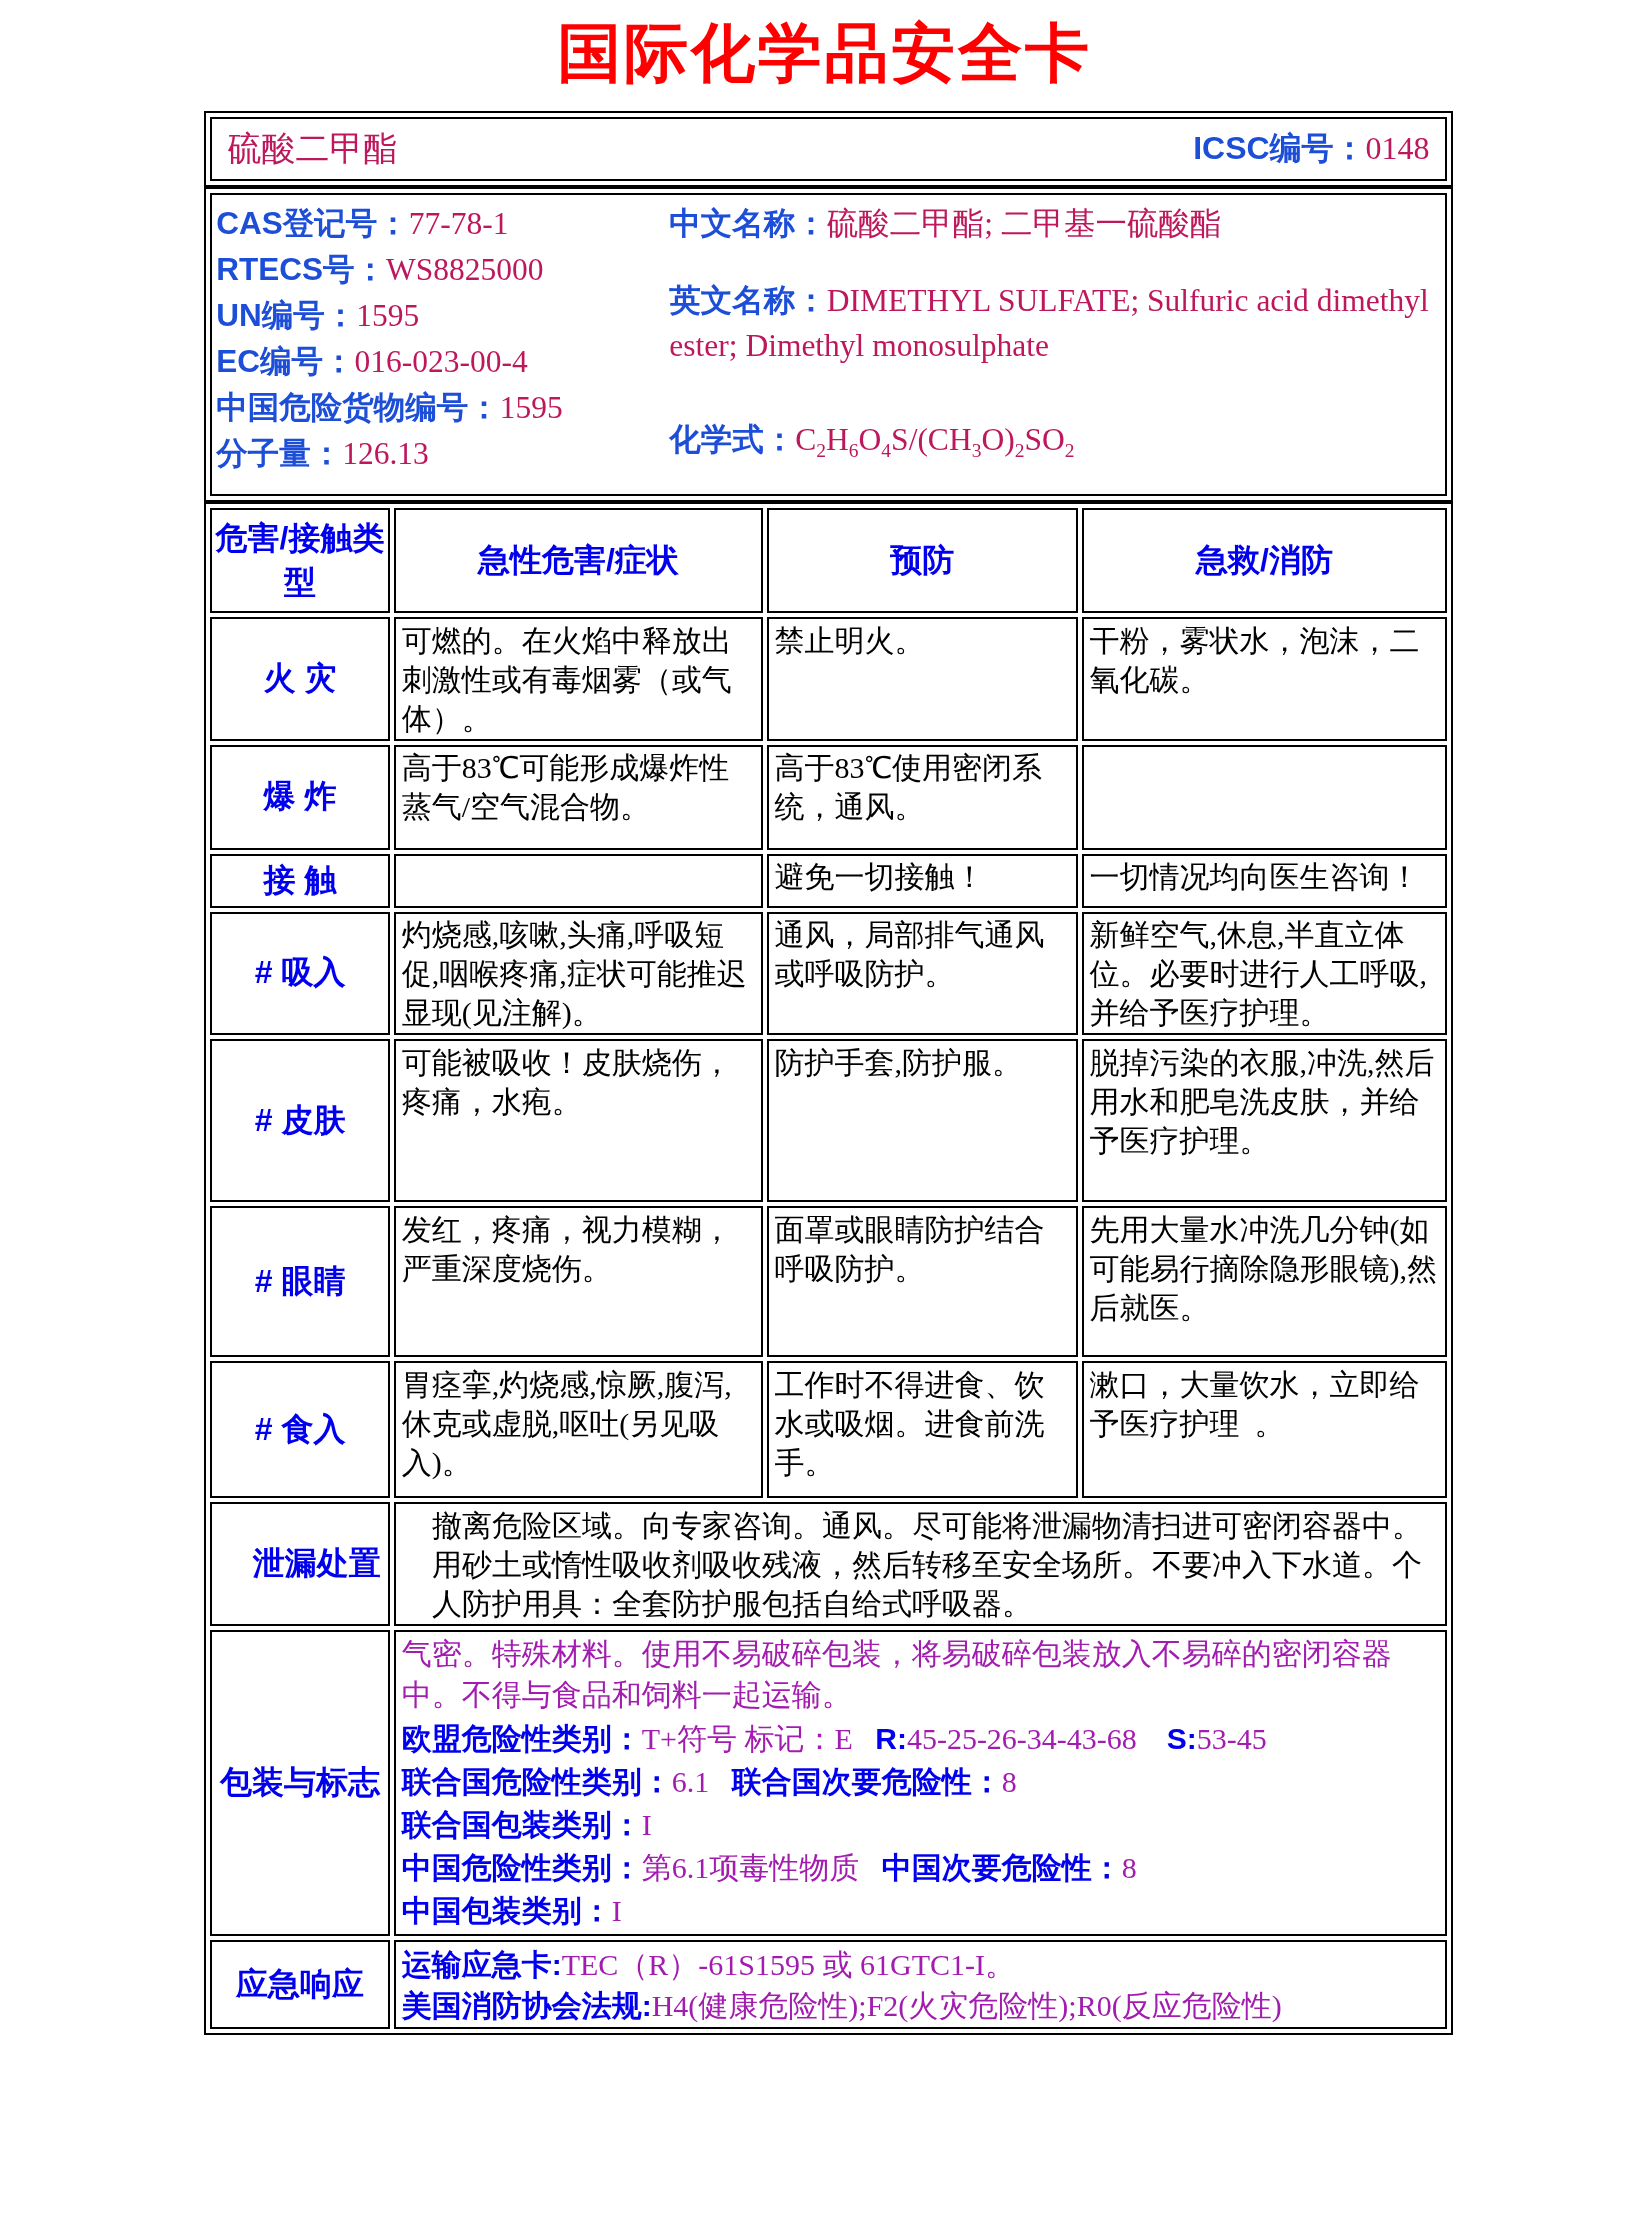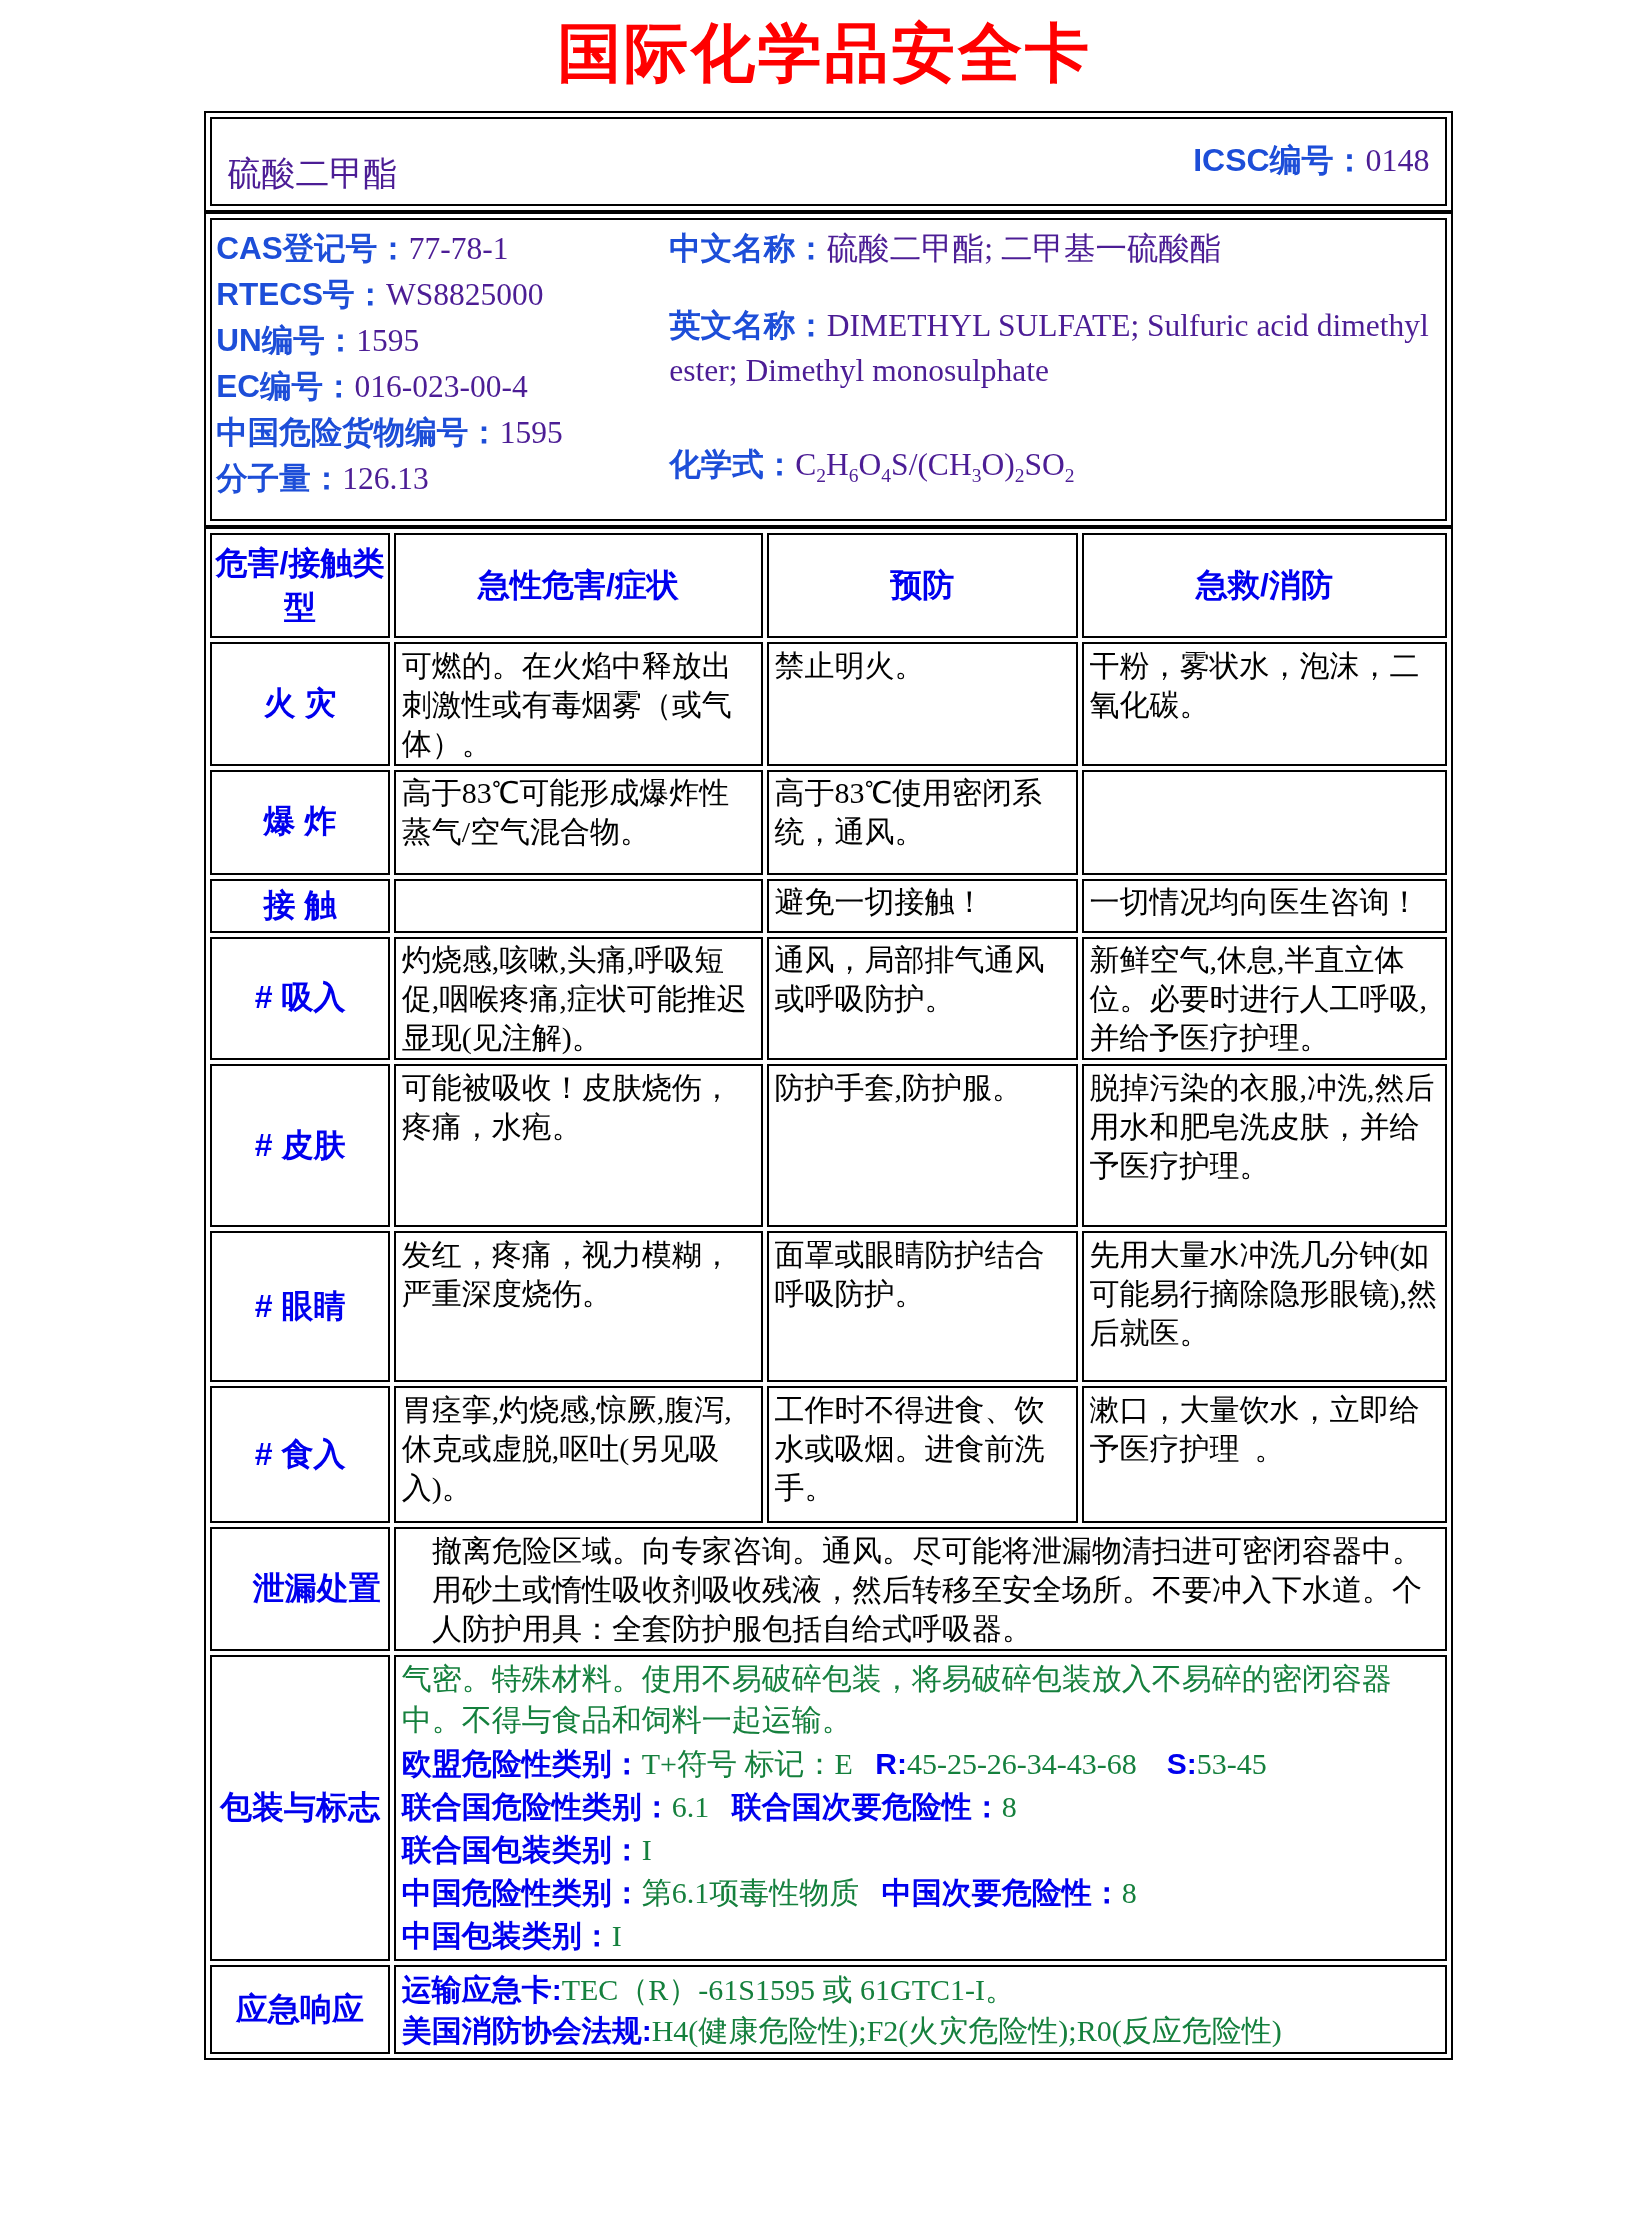--- a/index.html
+++ b/index.html
@@ -34,21 +34,21 @@
     table-layout: fixed;
     background: #fff;
   }
   table.sec td { border: 2.1px solid #000; background: #fff; }
 
   .lbl {
     color: #1d4ed8;
     font-family: "Liberation Sans", sans-serif;
     font-weight: bold;
   }
-  .val { color: #4c1d95; font-family: "Liberation Serif", serif; margin-top: 25px; }
+  .val { color: #be185d; font-family: "Liberation Serif", serif; }
 
   
   .sec-head td { padding: 7px 15.4px; height: 62px; vertical-align: middle; }
   .head-flex { display: flex; justify-content: space-between; align-items: center; }
   .substance-name { font-size: 34px; }
   .icsc { font-size: 32px; white-space: nowrap; }
 
   
   .sec-id td { padding: 9.8px 4.2px 12.6px 4.2px; vertical-align: top; }
   .id-flex { display: flex; }
@@ -94,21 +94,21 @@
   .main tr:nth-child(10) td { height: 293px; } 
   .main tr:nth-child(11) td { height: 73px; } 
   .main tr:nth-child(12) td { height: 67px; }  
 
   .seg-line { line-height: 42px; }
   .seg-line .seg-label {
     color: #0000ee;
     font-family: "Liberation Sans", sans-serif;
     font-weight: bold;
   }
-  .seg-line .seg-text { color: #15803d; font-family: "Liberation Serif", serif; }
+  .seg-line .seg-text { color: #a21caf; font-family: "Liberation Serif", serif; }
   .pack-cell .seg-line { line-height: 41px; margin-bottom: 2.1px; }
   .emer-cell .seg-line { line-height: 41px; }
 </style>
 </head>
 <body>
 
 <div class="page-title">国际化学品安全卡</div>
 
 <div class="content">
 

